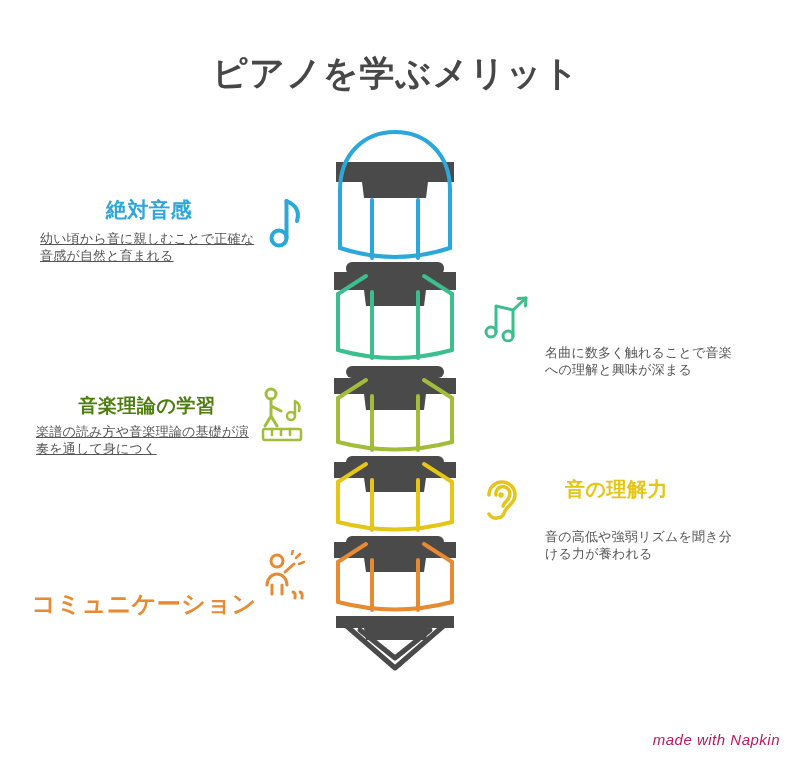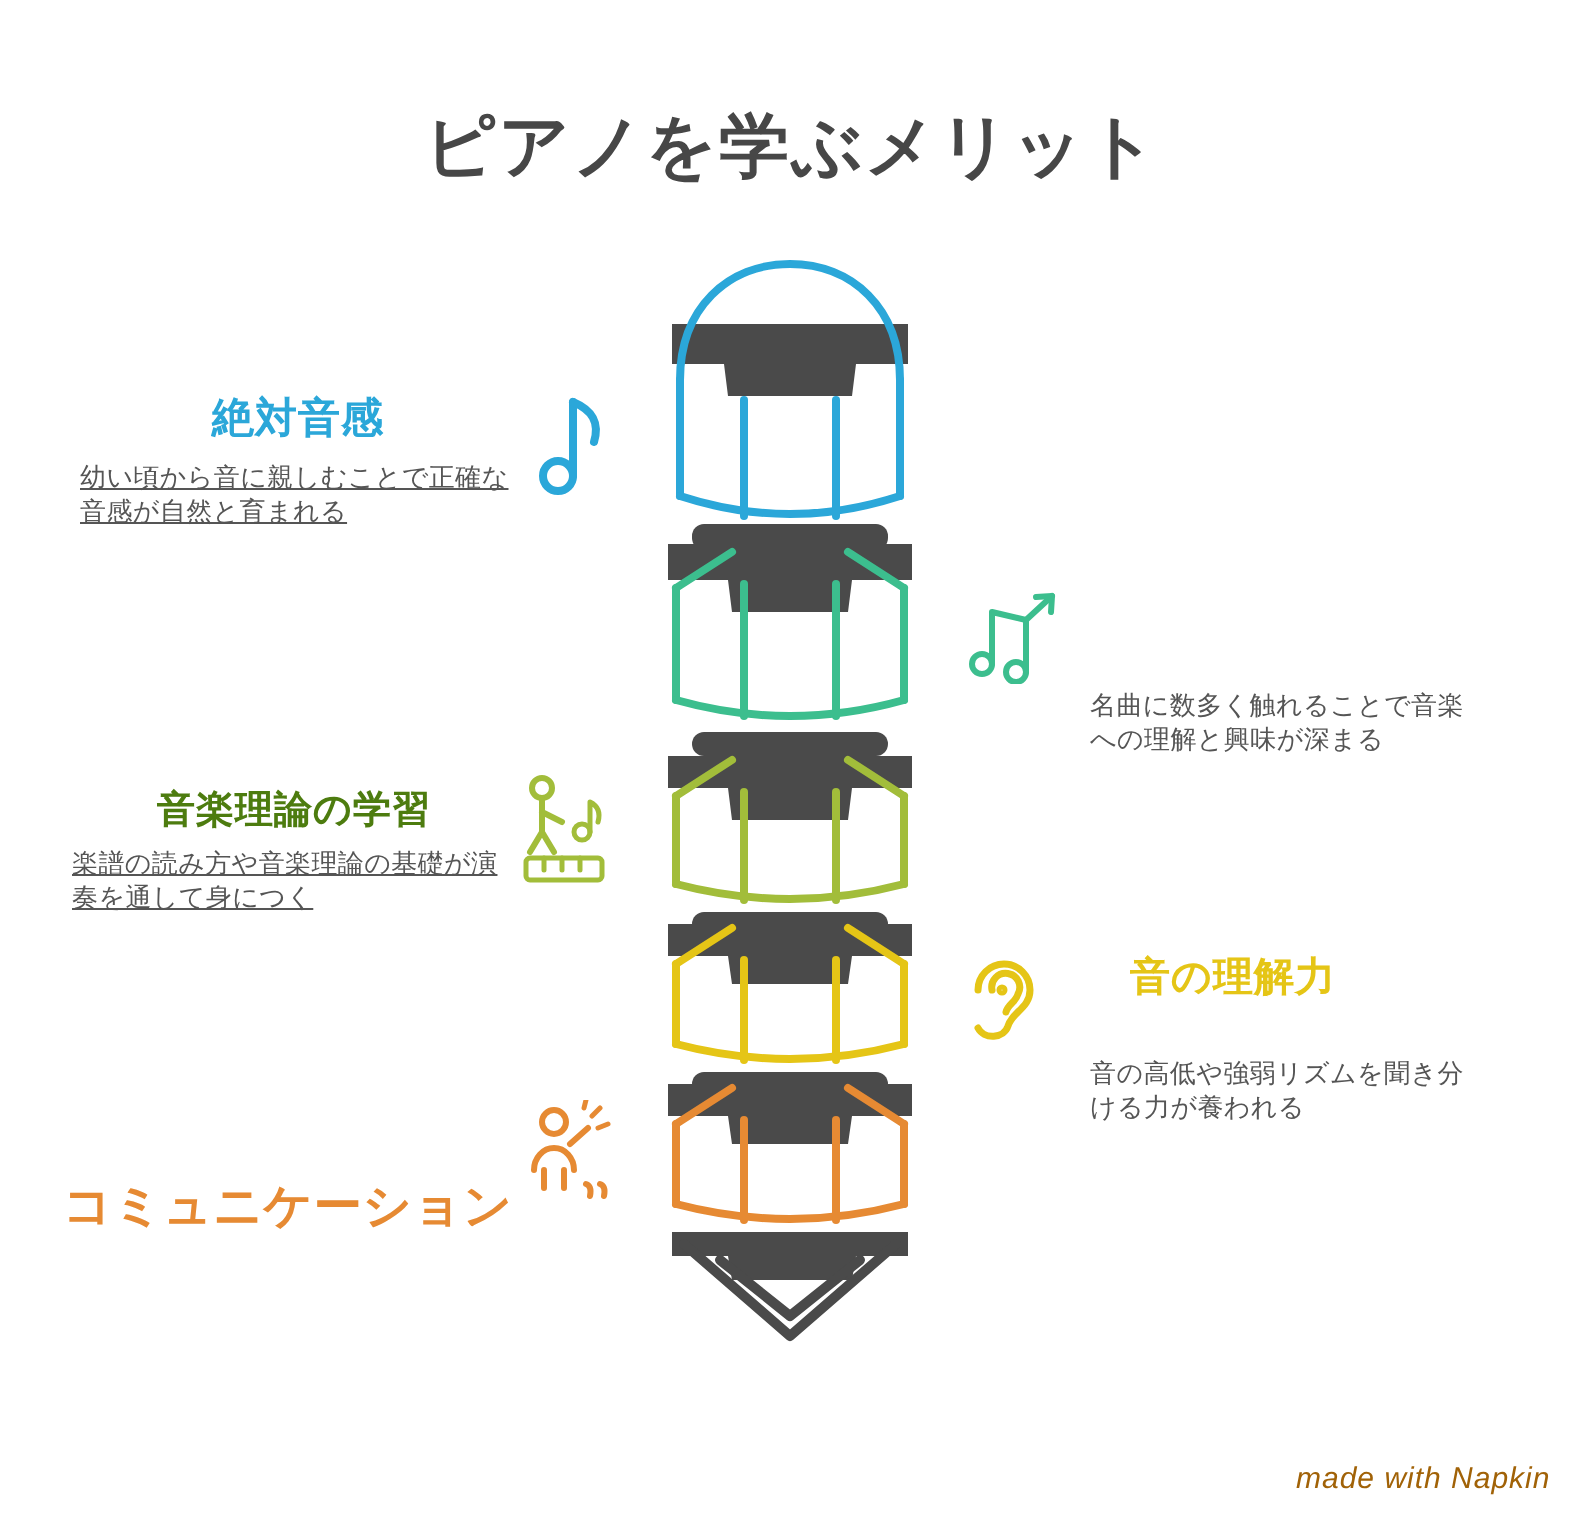--- a/index.html
+++ b/index.html
@@ -17,21 +17,21 @@
   .desc{position:absolute;font-size:13px;line-height:1.3;color:#555555;letter-spacing:0.2px;}
   .desc.align-right{text-align:left;text-decoration:underline;}
   .icon{position:absolute;}
   .c-blue{color:#2ba7d9;}
   .c-green{color:#3cbe8e;}
   .c-yg{color:#4d7c0f;}
   .c-yellow{color:#e5c516;}
   .c-orange{color:#e68a33;}
   .watermark{
     position:absolute;left:648px;top:731px;width:132px;
-    font-size:15px;color:#a16207;font-style:italic;letter-spacing:0.5px;
+    font-size:15px;color:#be185d;font-style:italic;letter-spacing:0.5px;text-align:right;
   }
 </style>
 </head>
 <body>
 
 <div class="canvas">
 
   <h1 class="title">ピアノを学ぶメリット</h1>
 
   <svg class="pencil-svg" viewBox="0 0 130 556">

